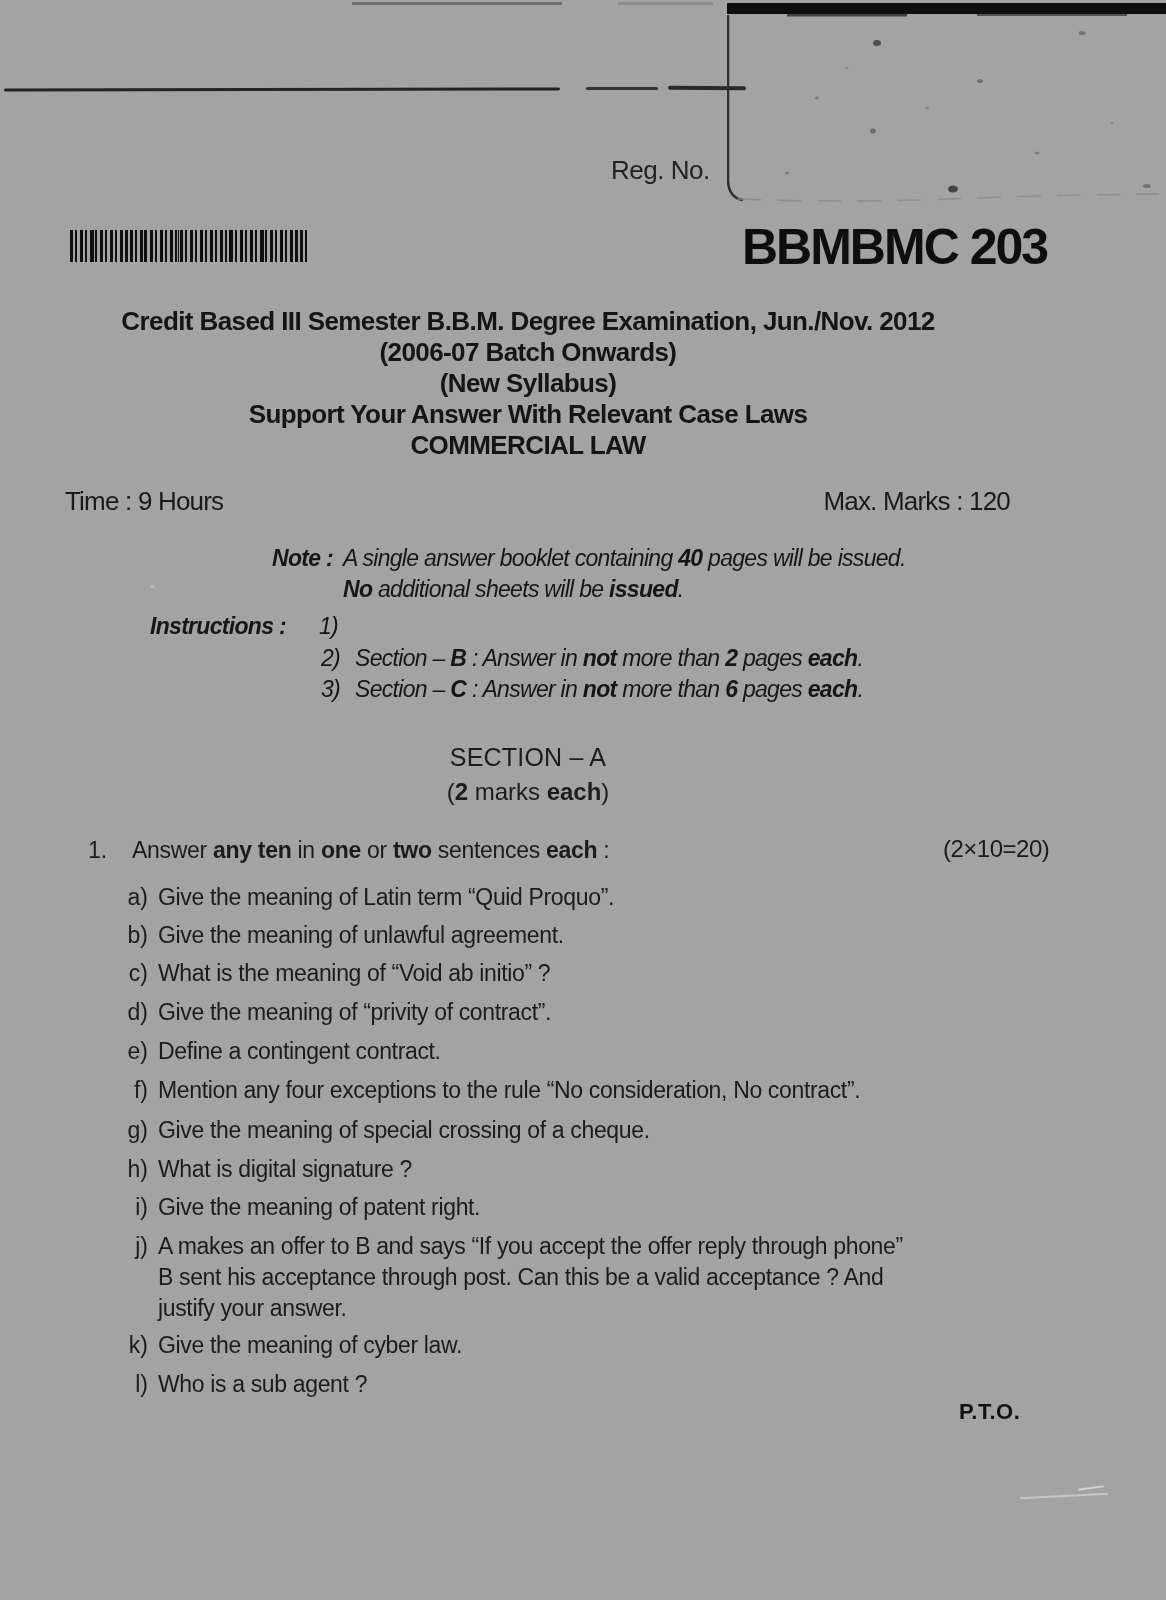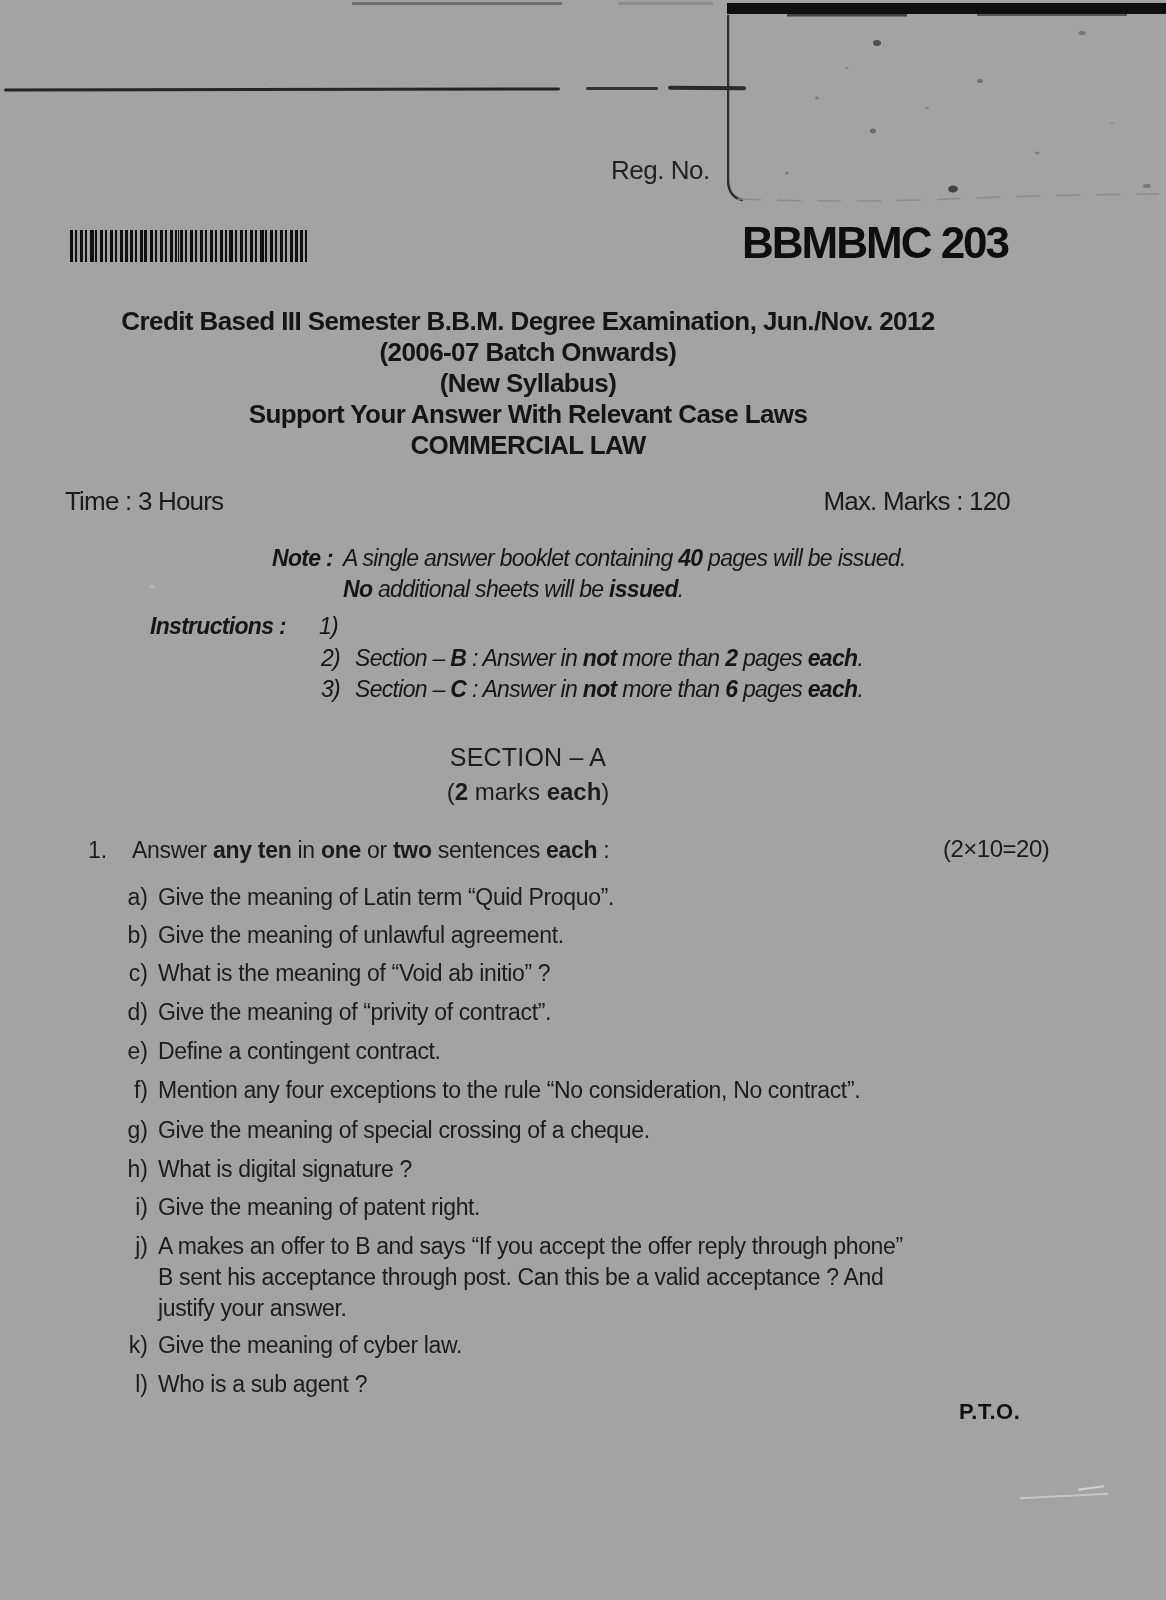--- a/index.html
+++ b/index.html
@@ -30,21 +30,21 @@
   .reg-label{left:611px;top:155px;font-size:26px;letter-spacing:-0.5px;color:#222;}
 
   
   .barcode{
     left:70px;top:230px;width:238px;height:32px;
     background:
       repeating-linear-gradient(90deg,#101010 0 2px,rgba(0,0,0,0) 2px 5px),
       repeating-linear-gradient(90deg,#101010 0 3px,rgba(0,0,0,0) 3px 10px),
       repeating-linear-gradient(90deg,rgba(0,0,0,0) 0 6px,#101010 6px 7px,rgba(0,0,0,0) 7px 17px);
   }
-  .paper-code{left:742px;top:218px;font-size:44px;font-weight:700;letter-spacing:-2px;color:#0e0e0e;}
+  .paper-code{left:742px;top:218px;font-size:50px;font-weight:700;letter-spacing:-2px;color:#0e0e0e;}
 
   
   .title-block{left:0;top:306px;width:1056px;text-align:center;font-weight:700;font-size:26px;line-height:31px;letter-spacing:-0.6px;color:#151515;}
 
   
   .meta-row{left:65px;top:486px;width:945px;display:flex;justify-content:space-between;font-size:26px;letter-spacing:-0.8px;color:#1a1a1a;}
 
   
   .note-label{left:272px;top:545px;}
   .note-l1{left:343px;top:545px;}
@@ -119,21 +119,21 @@
 
   <div class="abs title-block">
     <div>Credit Based III Semester B.B.M. Degree Examination, Jun./Nov. 2012</div>
     <div>(2006-07 Batch Onwards)</div>
     <div>(New Syllabus)</div>
     <div>Support Your Answer With Relevant Case Laws</div>
     <div>COMMERCIAL LAW</div>
   </div>
 
   <div class="abs meta-row">
-    <span>Time : 3 Hours</span>
+    <span>Time : 9 Hours</span>
     <span>Max. Marks : 120</span>
   </div>
 
   <div class="abs it b itxt note-label">Note :</div>
   <div class="abs it itxt note-l1"><span>A single answer booklet containing </span><span class="b">40</span><span> pages will be issued.</span></div>
   <div class="abs it itxt note-l2"><span class="b">No</span><span> additional sheets will be </span><span class="b">issued</span><span>.</span></div>
 
   <div class="abs it b itxt instr-label">Instructions :</div>
   <div class="abs it itxt instr-num-1">1)</div>
   <div class="abs it itxt instr-num-2">2)</div>

